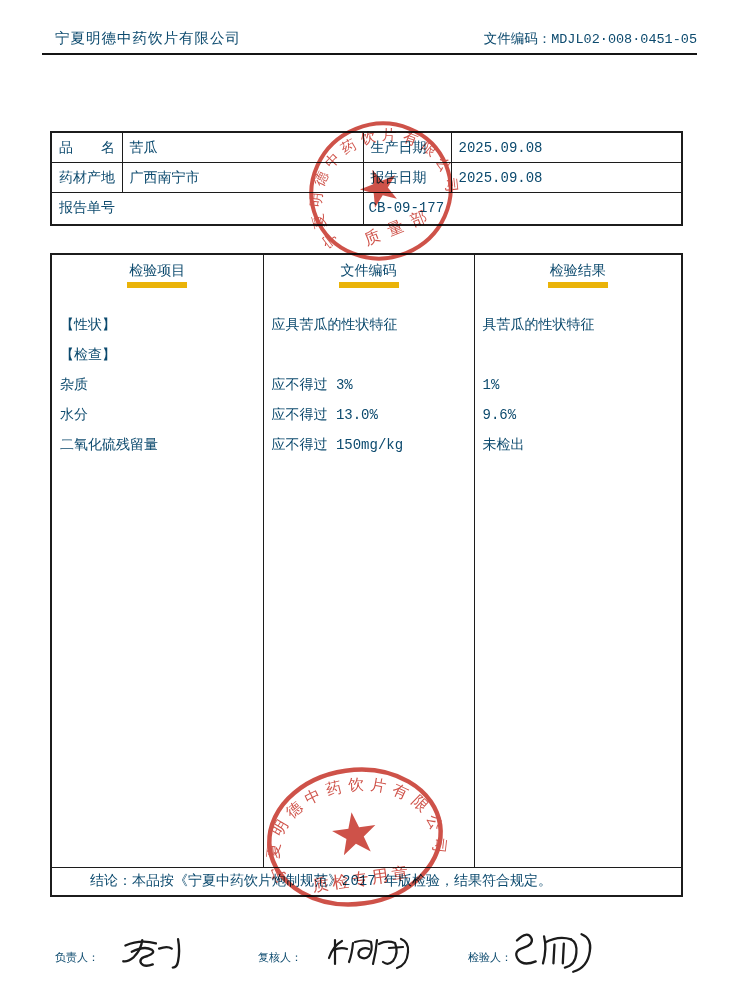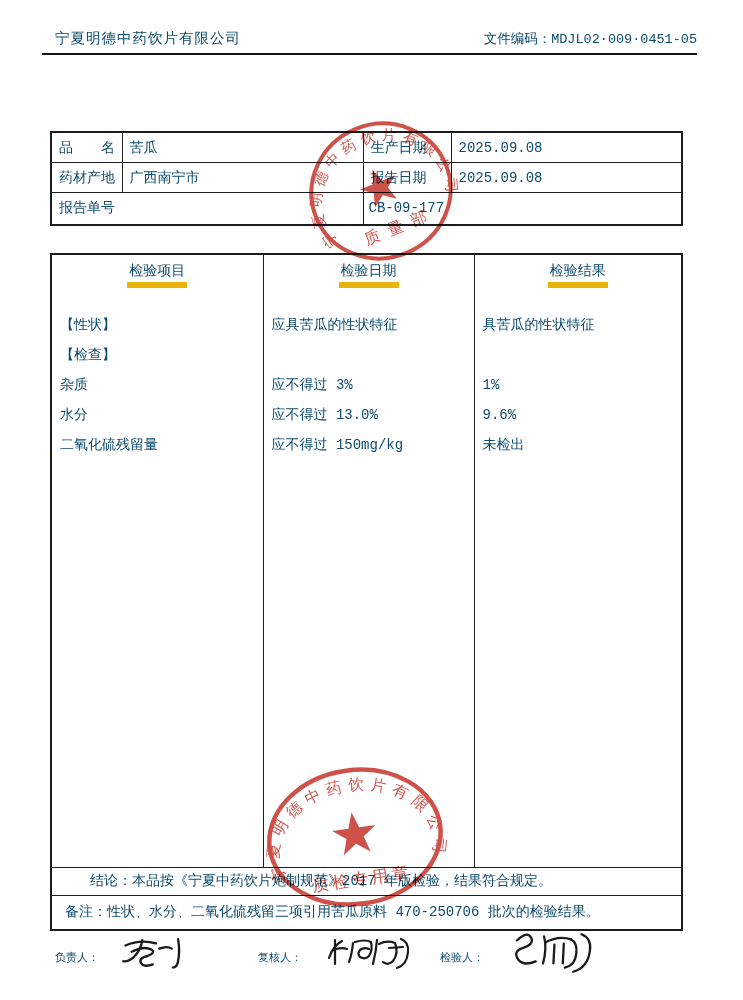--- a/index.html
+++ b/index.html
@@ -50,21 +50,21 @@
   .sig-svg { position:absolute; }
   .sig-svg path { fill:none; stroke:#1b1b1b; stroke-width:2.2;
                   stroke-linecap:round; stroke-linejoin:round; }
 </style>
 </head>
 <body>
 
 <div class="page">
 
   <div class="abs company-name">宁夏明德中药饮片有限公司</div>
-  <div class="abs doc-code">文件编码：MDJL02·009·0451-05</div>
+  <div class="abs doc-code">文件编码：MDJL02·008·0451-05</div>
   <div class="abs header-rule"></div>
 
 
   <table id="info-table" class="doc-table">
     <colgroup>
         <col style="width:71px">
         <col style="width:241px">
         <col style="width:88px">
         <col style="width:231px">
       </colgroup>
@@ -100,21 +100,21 @@
         <div class="cell-head"><span>检验项目</span></div>
         <div class="spec-lines">
           <div class="spec-line">【性状】</div>
           <div class="spec-line">【检查】</div>
           <div class="spec-line">杂质</div>
           <div class="spec-line">水分</div>
           <div class="spec-line">二氧化硫残留量</div>
         </div>
       </td>
       <td class="tall">
-        <div class="cell-head"><span>检验日期</span></div>
+        <div class="cell-head"><span>文件编码</span></div>
         <div class="spec-lines">
           <div class="spec-line">应具苦瓜的性状特征</div>
           <div class="spec-line"></div>
           <div class="spec-line">应不得过 3%</div>
           <div class="spec-line">应不得过 13.0%</div>
           <div class="spec-line">应不得过 150mg/kg</div>
         </div>
       </td>
       <td class="tall">
         <div class="cell-head"><span>检验结果</span></div>
@@ -123,29 +123,26 @@
           <div class="spec-line"></div>
           <div class="spec-line">1%</div>
           <div class="spec-line">9.6%</div>
           <div class="spec-line">未检出</div>
         </div>
       </td>
     </tr>
     <tr class="concl-row">
       <td colspan="3" class="concl-pad"><span>结论：</span><span>本品按《宁夏中药饮片炮制规范》2017 年版检验，结果符合规定。</span></td>
     </tr>
-    <tr class="remark-row">
-      <td colspan="3" class="remark-pad"><span>备注：</span><span>性状、水分、二氧化硫残留三项引用苦瓜原料 470-250706 批次的检验结果。</span></td>
-    </tr>
   </tbody>
     </table>
 
   <div class="abs sig-label" style="left:55px;top:950px">负责人：</div>
   <div class="abs sig-label" style="left:258px;top:950px">复核人：</div>
-  <div class="abs sig-label" style="left:440px;top:950px">检验人：</div>
+  <div class="abs sig-label" style="left:468px;top:950px">检验人：</div>
 
   <svg class="sig-svg" style="left:118px;top:936px" width="78" height="40" viewBox="0 0 72 38">
     <path d="M6 9 Q20 3 35 7"></path>
     <path d="M22 4 Q21 13 14 20 Q8 25 4 24"></path>
     <path d="M12 15 Q24 9 31 13 Q35 16 27 19 Q18 21 21 26 Q24 30 32 27"></path>
     <path d="M38 12 Q46 9 50 12"></path>
     <path d="M56 3 Q58 14 56 24 Q55 30 51 30"></path>
   </svg>
 
   <svg class="sig-svg" style="left:325px;top:933px" width="100" height="44" viewBox="0 0 100 42">

